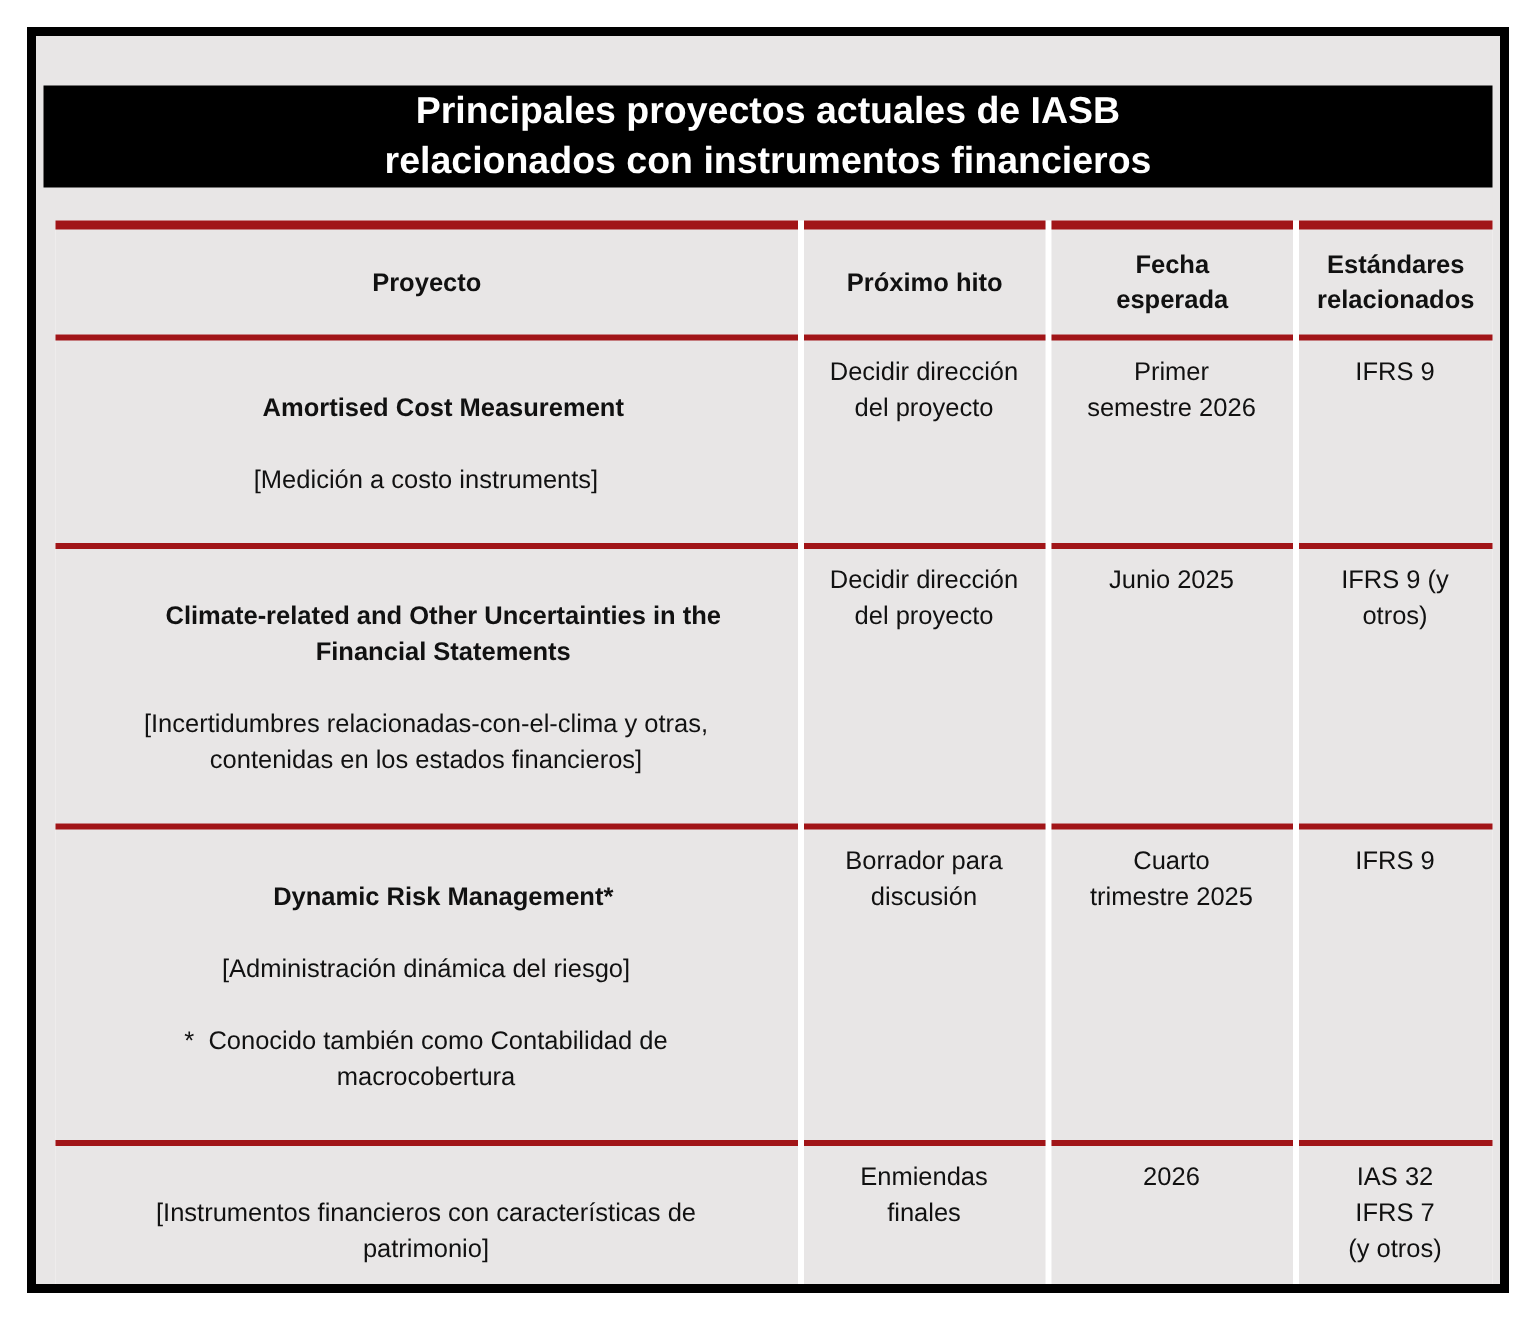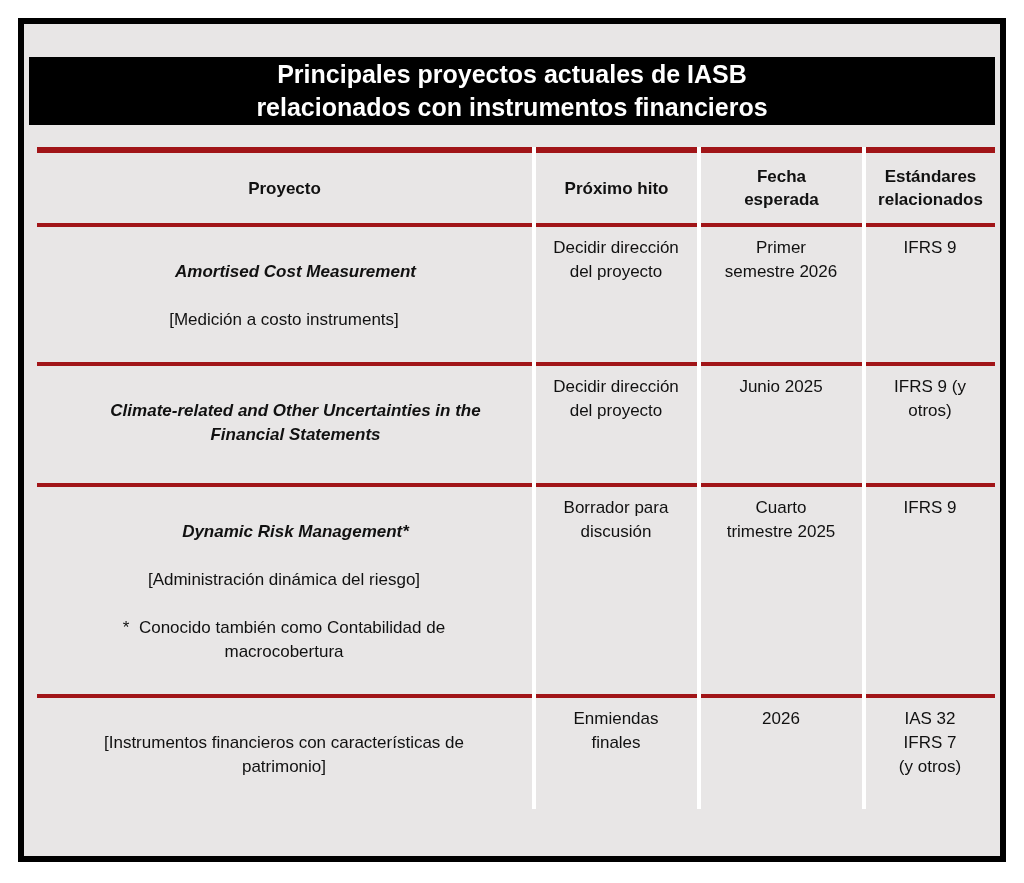--- a/index.html
+++ b/index.html
@@ -34,21 +34,21 @@
     text-align:center; font-weight:bold; font-size:17px; line-height:23px;
     padding:2px 6px; white-space:pre-line;
   }
   .bc {
     background:#e8e6e6; border-top:4px solid #a11518;
     box-sizing:border-box; padding:9px 10px 6px 9px;
     font-size:17px; line-height:24px; white-space:pre-line;text-align:center;
   }
   .r1 { min-height:77px; } .r2 { min-height:121px; }
   .r3 { min-height:118px; } .r4 { min-height:99px; }
-  .pen { font-weight:bold; font-style:italic; white-space:pre-line;margin-left:23px; }
+  .pen { font-weight:bold; white-space:pre-line;margin-left:23px; }
   .pes, .pnote { white-space:pre-line; }
 </style>
 </head>
 <body>
 
 <div class="frame">
 
   <div class="titlebar">
     <div>Principales proyectos actuales de IASB</div>
     <div>relacionados con instrumentos financieros</div>
@@ -69,20 +69,22 @@
     </div>
     <div class="bc r1">Decidir dirección
 del proyecto</div>
     <div class="bc r1">Primer
 semestre 2026</div>
     <div class="bc r1">IFRS 9</div>
 
     <div class="bc r2">
       <div class="pen">Climate-related and Other Uncertainties in the
 Financial Statements</div>
+      <div class="pes">[Incertidumbres relacionadas-con-el-clima y otras,
+contenidas en los estados financieros]</div>
     </div>
     <div class="bc r2">Decidir dirección
 del proyecto</div>
     <div class="bc r2">Junio 2025</div>
     <div class="bc r2">IFRS 9 (y
 otros)</div>
 
     <div class="bc r3">
       <div class="pen">Dynamic Risk Management*</div>
       <div class="pes">[Administración dinámica del riesgo]</div>

